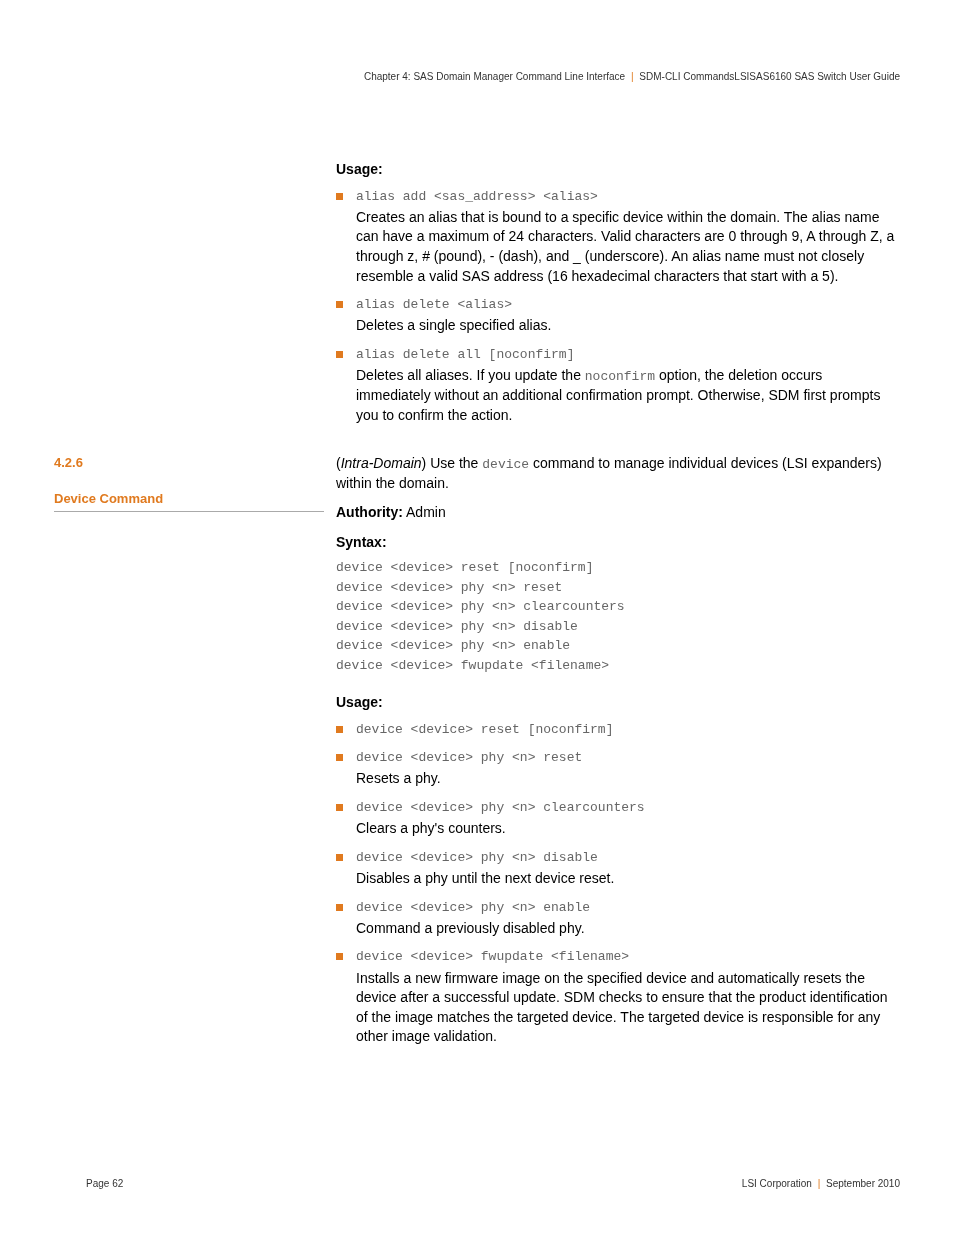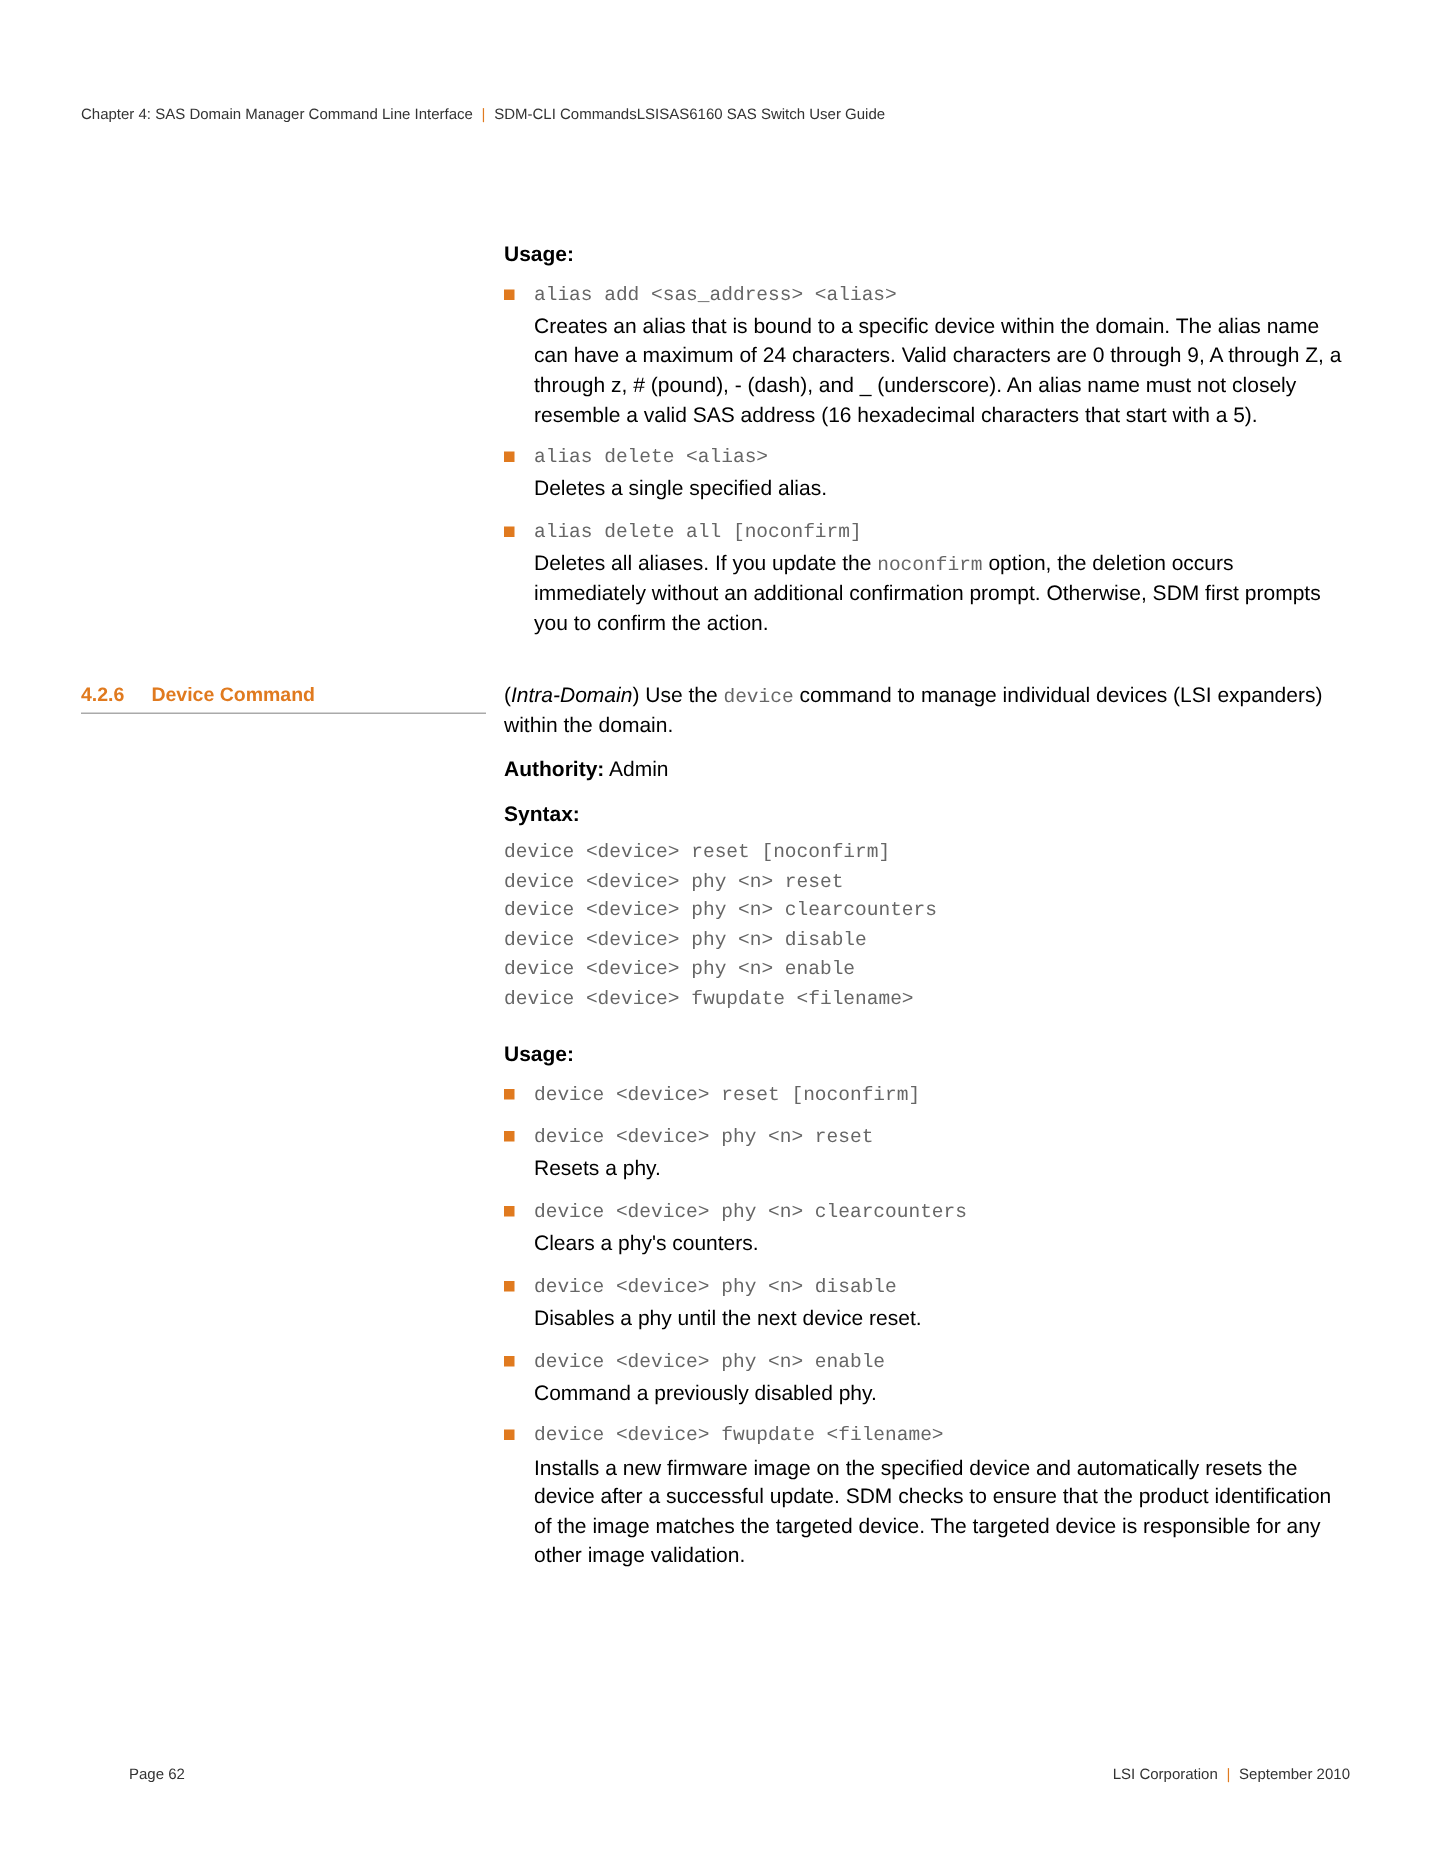--- a/index.html
+++ b/index.html
@@ -12,21 +12,21 @@
     position: relative;
     font-size: 14px;
     line-height: 1.4;
   }
   .header {
     position: absolute;
     top: 70px;
     left: 54px;
     right: 54px;
     display: flex;
-    justify-content: flex-start;
+    justify-content: flex-end;
     font-size: 10px;
     color: #333;
   }
   .header .divider { color: #e07a1f; margin: 0 3px; }
   .footer {
     position: absolute;
     bottom: 44px;
     left: 54px;
     right: 54px;
     display: flex;
@@ -49,20 +49,21 @@
     position: absolute;
     left: 0;
     width: 270px;
     display: flex;
     gap: 18px;
     color: #e07a1f;
     font-weight: bold;
     font-size: 13px;
     border-bottom: 1px solid #aaa;
     padding-bottom: 3px;
+    flex-direction: column;
   }
   .usage-title, .bold-label {
     font-weight: bold;
     font-size: 14px;
   }
   .bullet-list {
     list-style: none;
     margin-top: 8px;
   }
   .bullet-list li {

